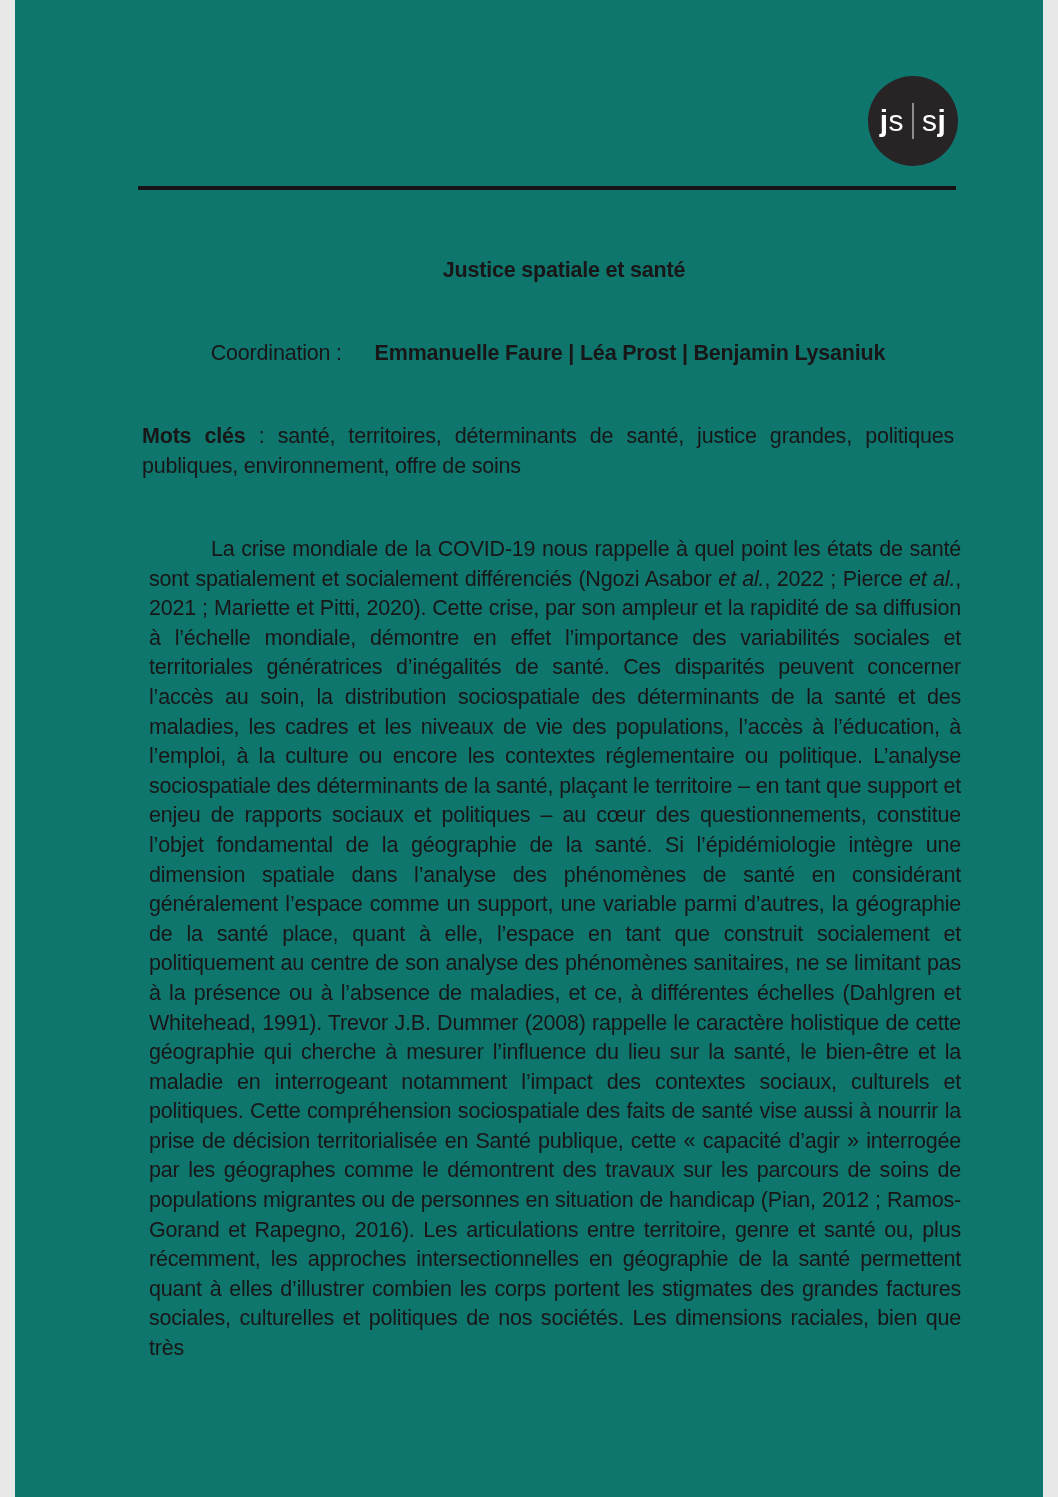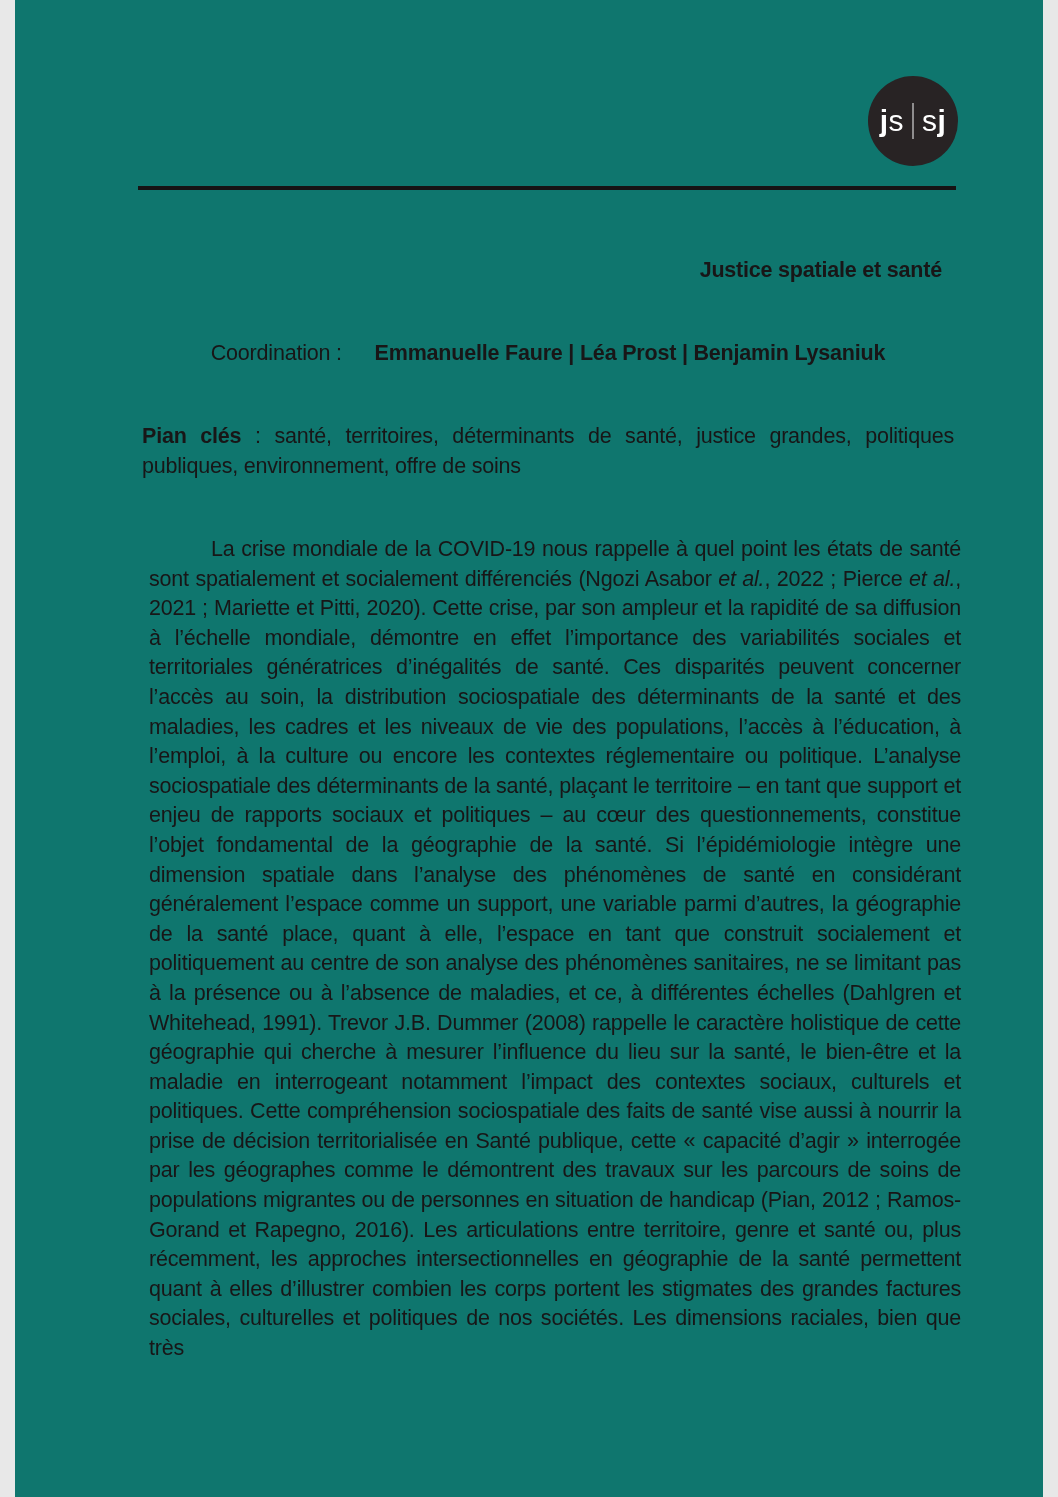--- a/index.html
+++ b/index.html
@@ -41,24 +41,24 @@
   .rule {
     position: absolute;
     left: 123px;
     top: 186px;
     width: 818px;
     height: 4px;
     background: #161314;
   }
   .title {
     position: absolute;
-    left: 115px;
+    left: 143px;
     top: 258px;
     width: 812px;
-    text-align: right;
+    text-align: center;
     font-size: 21.5px;
     font-weight: 700;
     letter-spacing: -0.2px;
   }
   .coordination {
     position: absolute;
     left: 127px;
     top: 341px;
     width: 812px;
     text-align: center;
@@ -102,18 +102,18 @@
 
   <div class="rule"></div>
 
   <div class="title">Justice spatiale et santé</div>
 
   <div class="coordination">
     <span>Coordination&nbsp;: </span><b>Emmanuelle Faure | Léa Prost | Benjamin Lysaniuk</b>
   </div>
 
   <div class="keywords">
-    <span class="kw-label">Pian clés</span><span>&nbsp;: </span><span>santé, territoires, déterminants de santé, justice grandes, politiques publiques, environnement, offre de soins</span>
+    <span class="kw-label">Mots clés</span><span>&nbsp;: </span><span>santé, territoires, déterminants de santé, justice grandes, politiques publiques, environnement, offre de soins</span>
   </div>
 
   <div class="body-par"><span>La crise mondiale de la COVID-19 nous rappelle à quel point les états de santé sont spatialement et socialement différenciés (Ngozi Asabor </span><span style="font-style: italic;">et al.</span><span>, 2022&nbsp;; Pierce </span><span style="font-style: italic;">et al.</span><span>, 2021&nbsp;; Mariette et Pitti, 2020). Cette crise, par son ampleur et la rapidité de sa diffusion à l’échelle mondiale, démontre en effet l’importance des variabilités sociales et territoriales génératrices d’inégalités de santé. Ces disparités peuvent concerner l’accès au soin, la distribution sociospatiale des déterminants de la santé et des maladies, les cadres et les niveaux de vie des populations, l’accès à l’éducation, à l’emploi, à la culture ou encore les contextes réglementaire ou politique. L’analyse sociospatiale des déterminants de la santé, plaçant le territoire –&nbsp;en tant que support et enjeu de rapports sociaux et politiques&nbsp;– au cœur des questionnements, constitue l’objet fondamental de la géographie de la santé. Si l’épidémiologie intègre une dimension spatiale dans l’analyse des phénomènes de santé en considérant généralement l’espace comme un support, une variable parmi d’autres, la géographie de la santé place, quant à elle, l’espace en tant que construit socialement et politiquement au centre de son analyse des phénomènes sanitaires, ne se limitant pas à la présence ou à l’absence de maladies, et ce, à différentes échelles (Dahlgren et Whitehead, 1991). Trevor J.B. Dummer (2008) rappelle le caractère holistique de cette géographie qui cherche à mesurer l’influence du lieu sur la santé, le bien-être et la maladie en interrogeant notamment l’impact des contextes sociaux, culturels et politiques. Cette compréhension sociospatiale des faits de santé vise aussi à nourrir la prise de décision territorialisée en Santé publique, cette «&nbsp;capacité d’agir&nbsp;» interrogée par les géographes comme le démontrent des travaux sur les parcours de soins de populations migrantes ou de personnes en situation de handicap (Pian, 2012&nbsp;; Ramos-Gorand et Rapegno, 2016). Les articulations entre territoire, genre et santé ou, plus récemment, les approches intersectionnelles en géographie de la santé permettent quant à elles d’illustrer combien les corps portent les stigmates des grandes factures sociales, culturelles et politiques de nos sociétés. Les dimensions raciales, bien que très</span></div>
 
 </div>
 
 </body></html>

